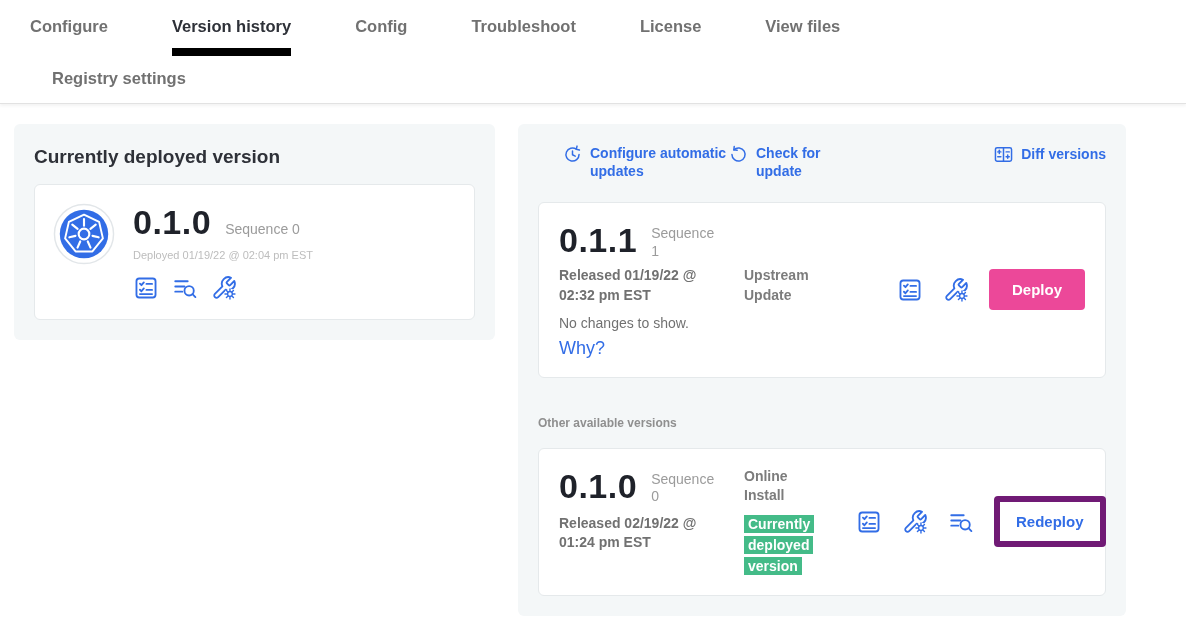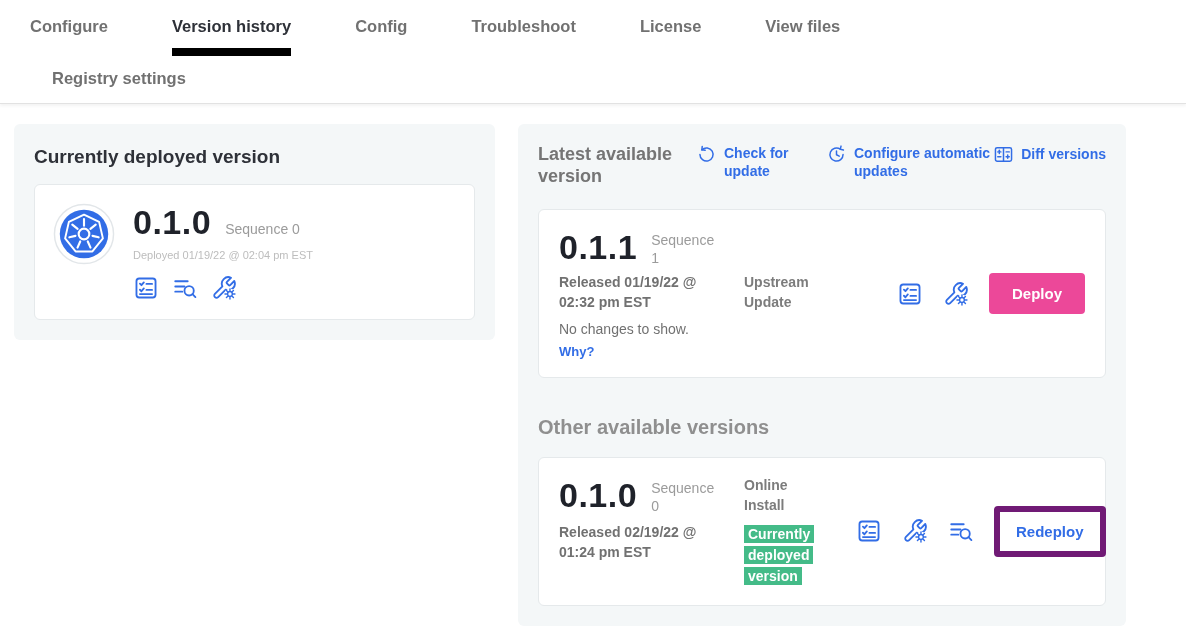--- a/index.html
+++ b/index.html
@@ -47,26 +47,26 @@
   .link-configure .label { width: 138px; }
   .link-diff { margin-left: auto; align-items: center; }
   
   .latest-card { margin-top: 22px; padding: 18px 20px; display: flex; align-items: center; }
   .latest-left { flex: 1; }
   .vrow { display: flex; gap: 14px; align-items: flex-start; }
   .meta-row { display: flex; gap: 35px; margin-top: 6px; }
   .released { width: 150px; font-size: 14px; font-weight: 700; color: #717171; line-height: 1.4; }
   .source { width: 80px; font-size: 14px; font-weight: 700; color: #7c7c7c; line-height: 1.4; }
   .changes { margin-top: 9px; font-size: 14px; color: #717171; }
-  .why { margin-top: 7px; font-size: 13px; font-weight: 700; color: #326DE6; cursor: pointer; }
+  .why { margin-top: 7px; font-size: 18px; font-weight: 400; color: #326DE6; cursor: pointer; }
   .card-actions { display: flex; align-items: center; gap: 20px; }
   .btn { font-family: "Liberation Sans", sans-serif; font-weight: 700; font-size: 15px; border-radius: 4px; cursor: pointer; }
   .btn-primary { background: #ec4899; color: #fff; border: none; padding: 12px 23px; }
   .btn-outline { background: #fff; color: #326DE6; border: 6px solid #701a75; padding: 11px 16px; }
-  .other-title { margin-top: 38px; font-size: 20px; font-weight: 700; color: #8f8f8f; }
+  .other-title { margin-top: 38px; font-size: 12px; font-weight: 700; color: #8f8f8f; }
   .other-card { margin-top: 18px; padding: 18px 20px; display: flex; align-items: center; }
   .other-left { display: flex; flex: 1; }
   .ol-col1 { width: 185px; }
   .ol-col1 .released { margin-top: 8px; }
   .ol-col2 { width: 112px; }
   .badge-wrap { margin-top: 8px; width: 80px; }
   .badge { background: #44BB88; color: #fff; font-size: 14px; font-weight: 700; line-height: 21px;
            padding: 1px 4px; -webkit-box-decoration-break: clone; box-decoration-break: clone; }
   .hidden-defs { position: absolute; width: 0; height: 0; overflow: hidden; }
 </style>
@@ -183,32 +183,31 @@
               <use href="#i-config"></use>
             </svg>
         </div>
       </div>
     </div>
   </div>
 
   <div class="panel panel-available" data-interactable="false">
 
     <div class="avail-header" data-interactable="false">
-      <div class="avail-title" data-interactable="false">Latest available version</div>
+      <div class="link link-configure" data-interactable="true">
+        <svg class="icon icon-sm" data-interactable="false">
+            <use href="#i-schedule"></use>
+          </svg>
+        <span class="label" data-interactable="false">Configure automatic updates</span>
+      </div>
       <div class="link link-check" data-interactable="true">
         <svg class="icon icon-sm" data-interactable="false">
             <use href="#i-refresh"></use>
           </svg>
         <span class="label" data-interactable="false">Check for update</span>
-      </div>
-      <div class="link link-configure" data-interactable="true">
-        <svg class="icon icon-sm" data-interactable="false">
-            <use href="#i-schedule"></use>
-          </svg>
-        <span class="label" data-interactable="false">Configure automatic updates</span>
       </div>
       <div class="link link-diff" data-interactable="true">
         <svg class="icon icon-sm" data-interactable="false">
             <use href="#i-diff"></use>
           </svg>
         <span class="label" data-interactable="false">Diff versions</span>
       </div>
     </div>
 
     <div class="card latest-card" data-interactable="false">

